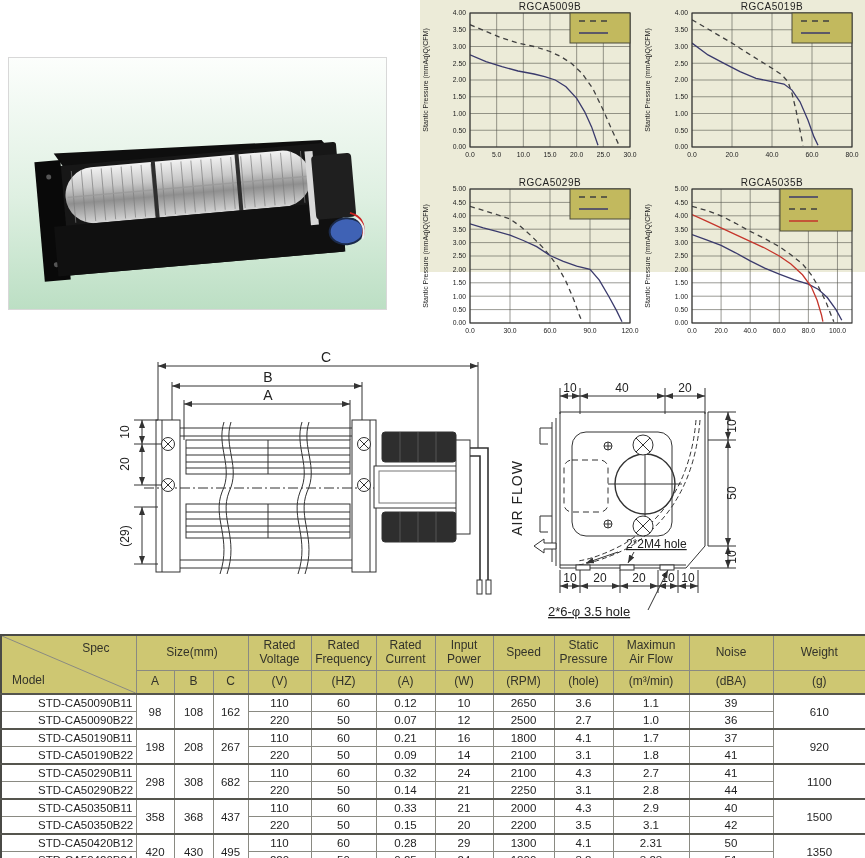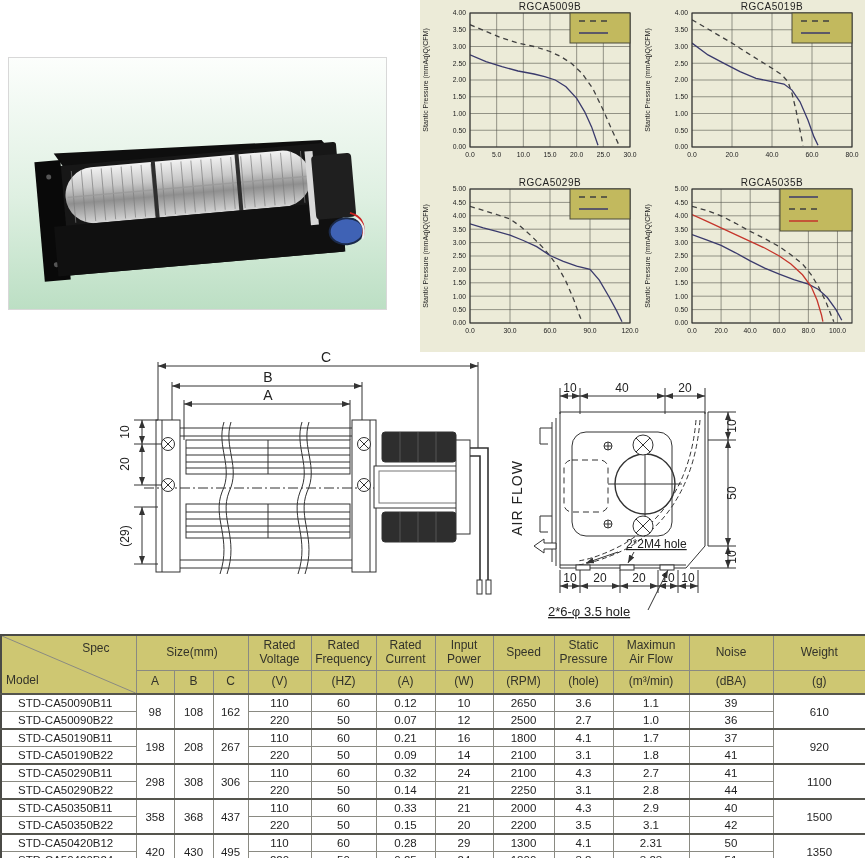--- a/index.html
+++ b/index.html
@@ -2,44 +2,44 @@
 <html><head>
 <meta charset="utf-8">
 <style>
   html,body{margin:0;padding:0;background:#fff;}
   #page{position:relative;width:865px;height:858px;background:#fff;overflow:hidden;
         font-family:"Liberation Sans","DejaVu Sans",sans-serif;}
   
   #photo-box{position:absolute;left:8px;top:57px;width:377px;height:251px;border:1px solid #d8d8d8;}
   #photo-box svg{display:block;}
   
-  #charts-panel{position:absolute;left:420px;top:0;width:445px;height:352px;background:#ECEBD8;
+  #charts-panel{position:absolute;left:420px;top:0;width:445px;height:272px;background:#ECEBD8;
                 display:flex;flex-wrap:wrap;align-content:flex-start;}
   .chart-cell{width:222px;height:176px;}
   
   #side-view{position:absolute;left:116px;top:352px;width:402px;height:262px;}
   #end-view{position:absolute;left:500px;top:348px;width:365px;height:284px;}
   .drw text{fill:#222;}
   
   #spec-table{position:absolute;left:0;top:634px;width:865px;border-collapse:collapse;
               table-layout:fixed;font-size:12px;color:#1f1f1f;}
   #spec-table th,#spec-table td{border:1px solid #8a8a82;padding:0;text-align:center;
               overflow:hidden;white-space:nowrap;}
   #spec-table{border:2px solid #4a4a46;}
   #spec-table thead th{background:#CEC772;font-weight:normal;color:#33332a;line-height:1.15;}
   #spec-table thead tr.hrow1 th{height:34px;vertical-align:middle;}
   #spec-table thead tr.hrow2 th{height:22px;}
   #spec-table tbody td{height:16px;font-size:11.5px;background:#fff;}
-  #spec-table tbody td.model{text-align:left;padding-left:16px;}
+  #spec-table tbody td.model{text-align:left;padding-left:36px;}
   #spec-table tbody tr.grp td{border-top:2px solid #55554e;}
   #spec-table thead tr.hrow2 th{border-bottom:2px solid #55554e;}
   th.corner{position:relative;background:#CEC772;}
   th.corner .diag{position:absolute;left:0;top:0;width:100%;height:100%;}
   th.corner .spec-lbl{position:absolute;right:26px;top:6px;}
-  th.corner .model-lbl{position:absolute;left:4px;bottom:5px;}
+  th.corner .model-lbl{position:absolute;left:10px;bottom:5px;}
 </style>
 </head>
 <body>
 
 <div id="page">
 
   <div id="photo-box">
     <svg viewBox="0 0 377 251" width="377" height="251">
       <defs>
         <linearGradient id="gbg" x1="0" y1="0" x2="0" y2="1">
@@ -625,21 +625,21 @@
         <td>14</td>
         <td>2100</td>
         <td>3.1</td>
         <td>1.8</td>
         <td>41</td>
       </tr>
       <tr class="grp">
         <td class="model">STD-CA50290B11</td>
         <td rowspan="2">298</td>
         <td rowspan="2">308</td>
-        <td rowspan="2">306</td>
+        <td rowspan="2">682</td>
         <td>110</td>
         <td>60</td>
         <td>0.32</td>
         <td>24</td>
         <td>2100</td>
         <td>4.3</td>
         <td>2.7</td>
         <td>41</td>
         <td rowspan="2">1100</td>
       </tr>

